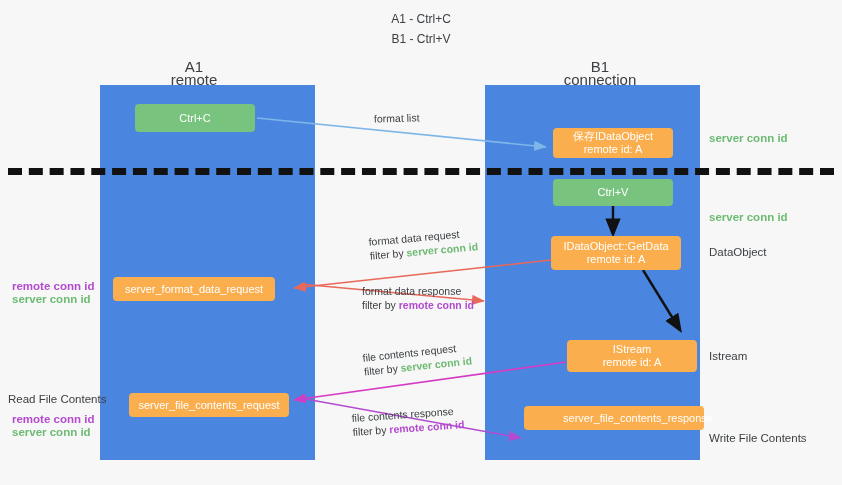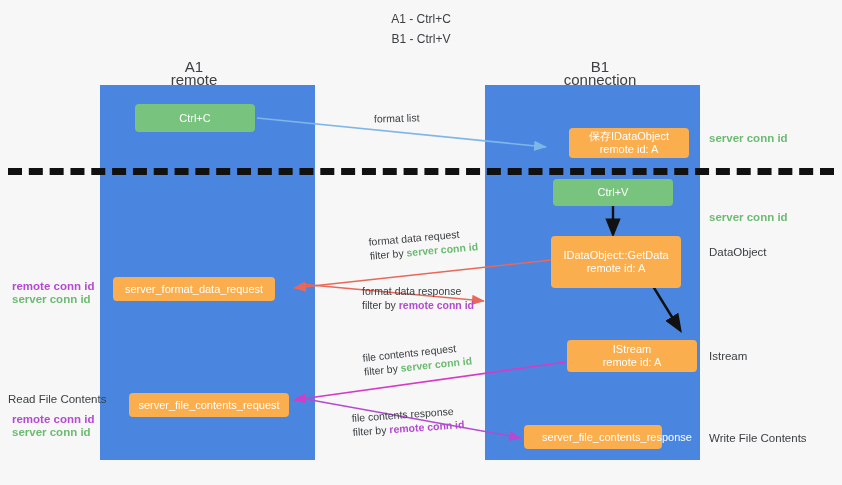--- a/index.html
+++ b/index.html
@@ -162,49 +162,49 @@
 
     <line x1="566" y1="362" x2="294" y2="400" stroke="#d63bc4" stroke-width="1.6" marker-end="url(#ah-mag)"></line>
 
     <line x1="300" y1="398" x2="521" y2="438" stroke="#b44ad0" stroke-width="1.6" marker-end="url(#ah-purple)"></line>
   </svg>
 
   <div class="node green" style="left:135px; top:104px; width:120px; height:28px;">
     <span class="ln">Ctrl+C</span>
   </div>
 
-  <div class="node orange" style="left:553px; top:128px; width:120px; height:30px;margin-left:16px;">
+  <div class="node orange" style="left:553px; top:128px; width:120px; height:30px;">
     <span class="ln">保存IDataObject</span>
     <span class="ln">remote id: A</span>
   </div>
 
   <div class="node green" style="left:553px; top:179px; width:120px; height:27px;">
     <span class="ln">Ctrl+V</span>
   </div>
 
-  <div class="node orange" style="left:551px; top:236px; width:130px; height:52px;">
+  <div class="node orange" style="left:551px; top:236px; width:130px; height:34px;">
     <span class="ln">IDataObject::GetData</span>
     <span class="ln">remote id: A</span>
   </div>
 
   <div class="node orange" style="left:567px; top:340px; width:130px; height:32px;">
     <span class="ln">IStream</span>
     <span class="ln">remote id: A</span>
   </div>
 
   <div class="node orange" style="left:113px; top:277px; width:162px; height:24px;">
     <span class="ln">server_format_data_request</span>
   </div>
 
 
   <div class="node orange" style="left:129px; top:393px; width:160px; height:24px;">
     <span class="ln">server_file_contents_request</span>
   </div>
 
-  <div class="node orange" style="left:524px; top:425px; width:138px; height:24px;padding-left:48px;">
+  <div class="node orange" style="left:524px; top:406px; width:180px; height:24px;padding-left:48px;">
     <span class="ln">server_file_contents_response</span>
   </div>
 
   <div class="side green-t" style="left:709px; top:131px;">server conn id</div>
 
   <div class="side green-t" style="left:709px; top:210px;">server conn id</div>
 
   <div class="side plain" style="left:709px; top:245px;">DataObject</div>
 
   <div class="side plain" style="left:709px; top:349px;">Istream</div>

